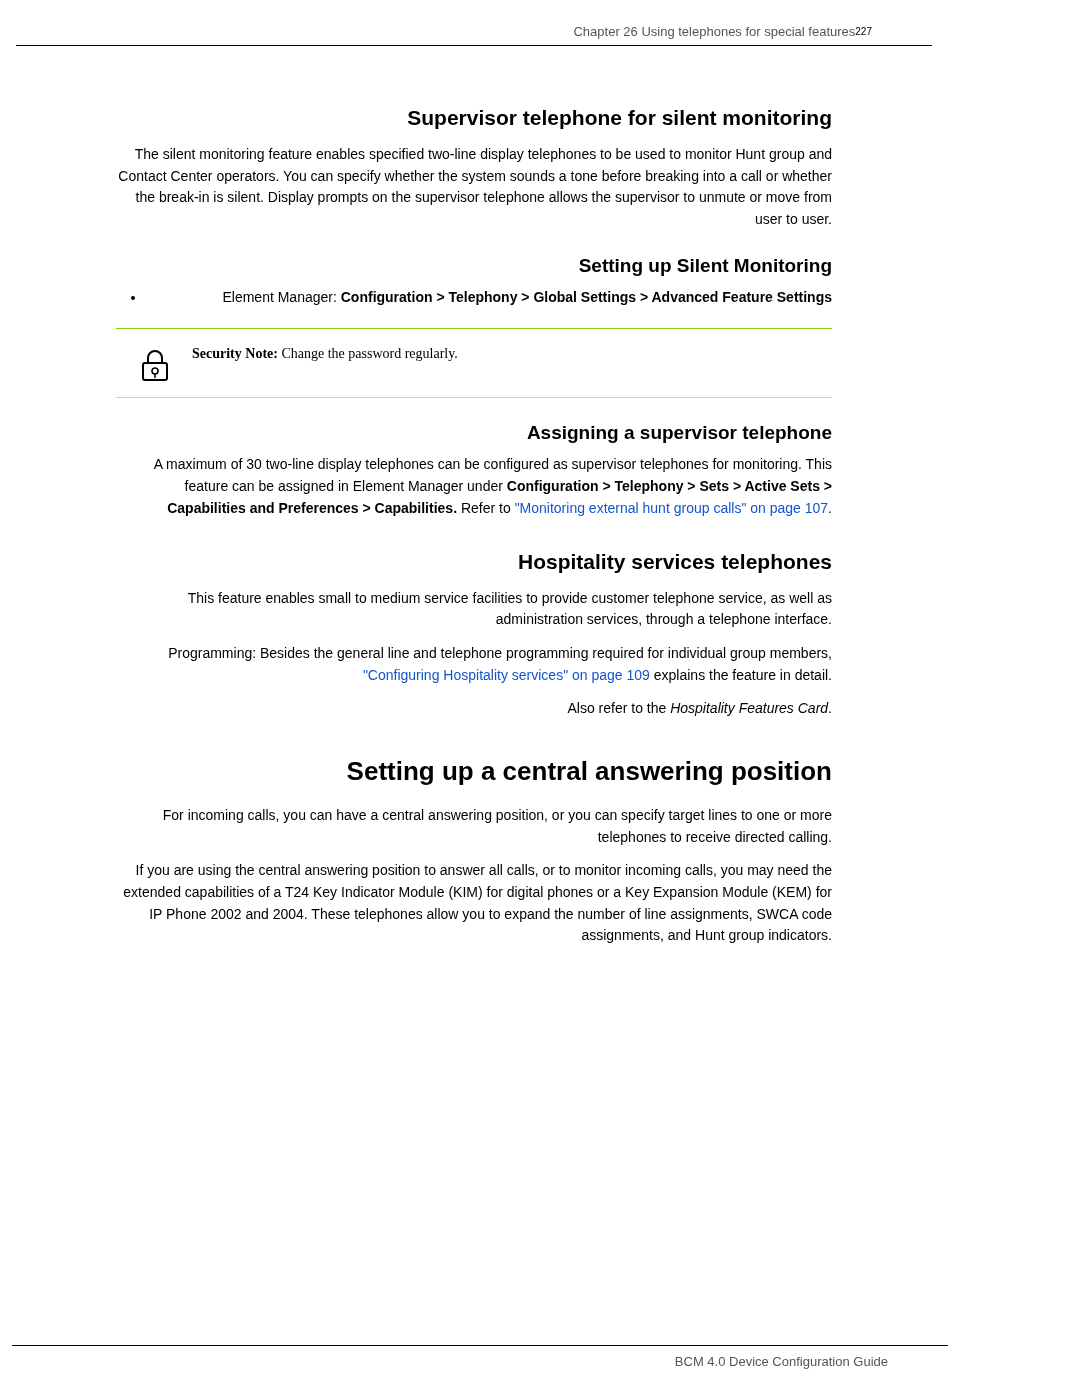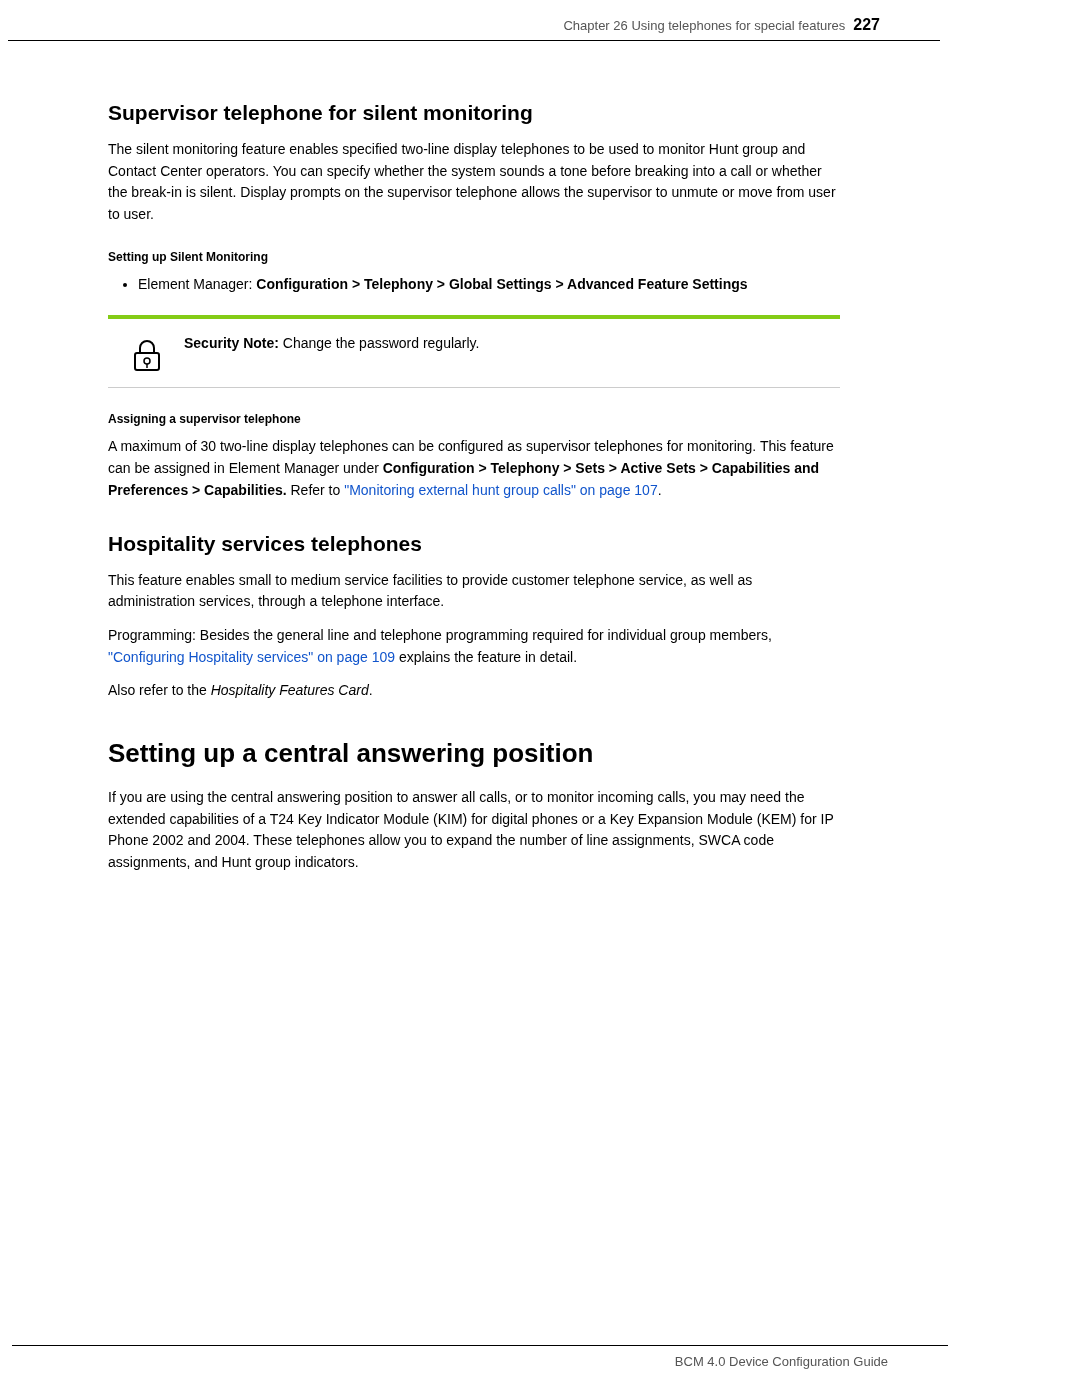--- a/index.html
+++ b/index.html
@@ -12,61 +12,61 @@
       width: 1080px;
       min-height: 1397px;
       position: relative;
     }
 
     .page-container {
       width: 948px;
       min-height: 1397px;
       background: #fff;
       position: relative;
-      padding: 8px;
+      padding: 16px;
+      text-align: right;
     }
 
     
     .page-header {
       border-bottom: 1px solid #000;
       padding: 8px 60px 6px 60px;
       display: flex;
       justify-content: flex-end;
       align-items: center;
     }
 
     .header-text {
       font-size: 13px;
       color: #555;
     }
 
     .header-page-num {
-      font-weight: bold;
-      color: #000;
-      margin-left: 8px;
-      font-size: 16px;
+      font-weight: normal;
+      color: #000;
+      font-size: 10px;
     }
 
     
     .content {
       padding: 30px 100px 60px 100px;
     }
 
     
     .section-heading-2 {
       font-size: 21px;
       font-weight: bold;
       color: #000;
       margin-bottom: 14px;
       margin-top: 30px;
     }
 
     
     .section-heading-3 {
-      font-size: 12px;
+      font-size: 19px;
       font-weight: bold;
       color: #000;
       margin-bottom: 10px;
       margin-top: 24px;
     }
 
     
     .chapter-heading {
       font-size: 26px;
       font-weight: bold;
@@ -95,27 +95,28 @@
       margin-bottom: 6px;
       list-style-type: disc;
     }
 
     strong, b {
       font-weight: bold;
     }
 
     
     .security-note-wrapper {
-      border-top: 4px solid #84cc16;
+      border-top: 1px solid #84cc16;
       border-bottom: 1px solid #ccc;
       padding: 14px 20px;
       margin: 20px 0;
       display: flex;
       align-items: flex-start;
       gap: 18px;
+      font-family: Liberation Serif, serif;
     }
 
     .lock-icon {
       flex-shrink: 0;
       width: 38px;
       height: 38px;
       margin-top: 2px;
     }
 
     .security-note-text {
@@ -219,20 +220,23 @@
       </p>
 
       <p class="body-para">
         Also refer to the <em>Hospitality Features Card</em>.
       </p>
     </div>
 
     <div>
       <h1 class="chapter-heading">Setting up a central answering position</h1>
 
+      <p class="body-para">
+        For incoming calls, you can have a central answering position, or you can specify target lines to one or more telephones to receive directed calling.
+      </p>
 
       <p class="body-para">
         If you are using the central answering position to answer all calls, or to monitor incoming calls, you may need the extended capabilities of a T24 Key Indicator Module (KIM) for digital phones or a Key Expansion Module (KEM) for IP Phone 2002 and 2004. These telephones allow you to expand the number of line assignments, SWCA code assignments, and Hunt group indicators.
       </p>
 
     </div>
 
   </div>
 
   <div class="page-footer">

